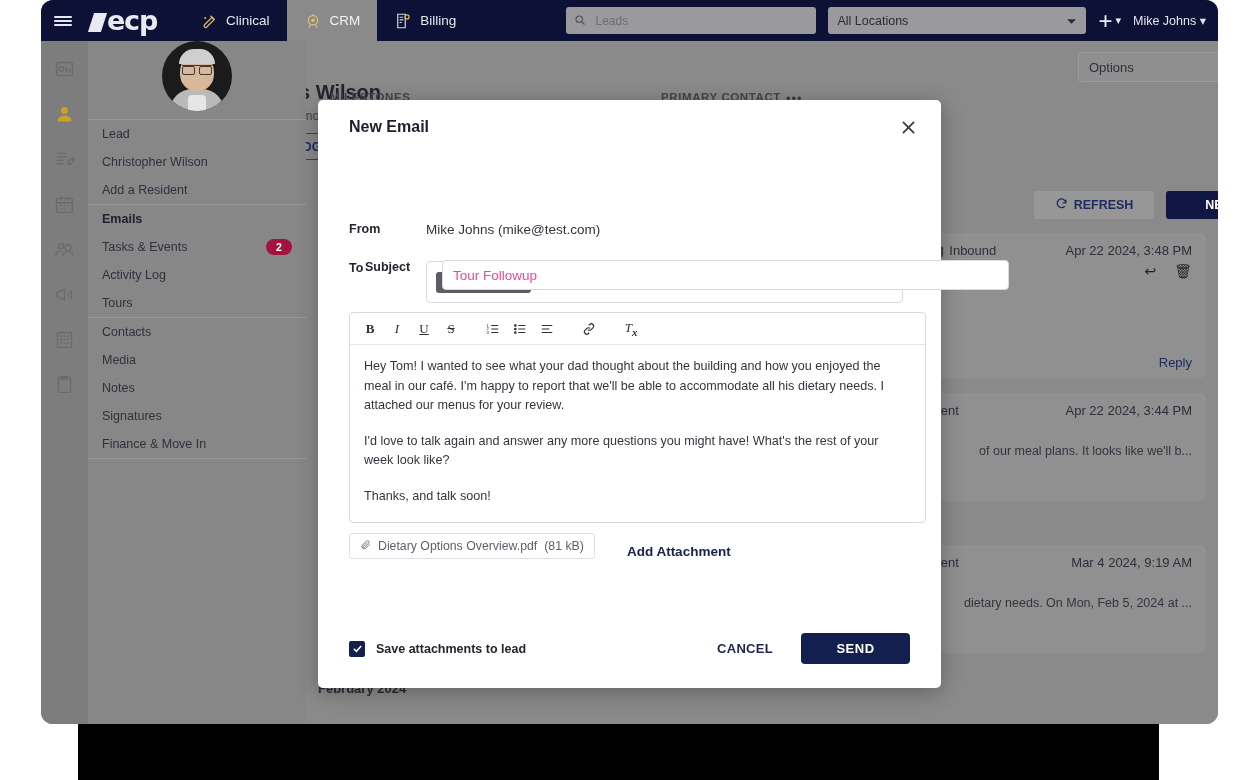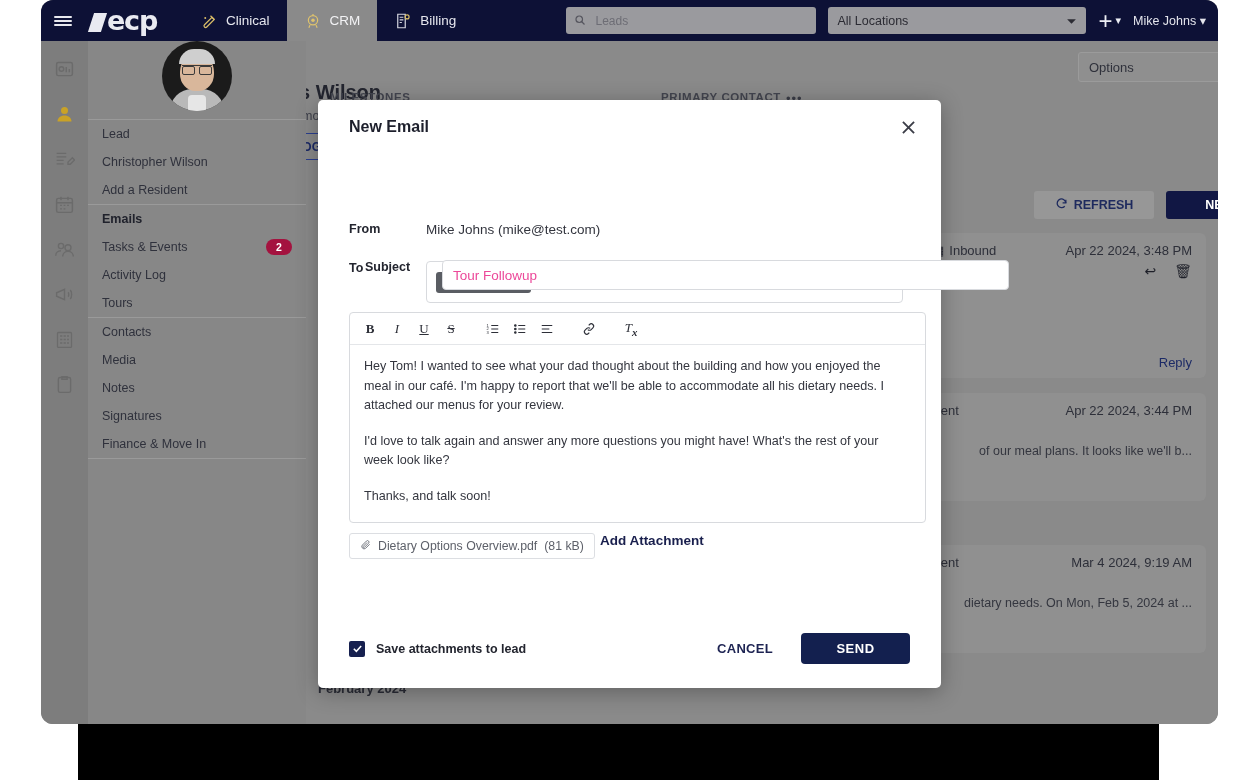--- a/index.html
+++ b/index.html
@@ -111,21 +111,21 @@
   .subjinput{width:567px;height:30px;border:1px solid #d8dade;border-radius:4px;padding:0 10px;box-sizing:border-box;font-size:13.5px;color:#ec4899;outline:none;font-family:"Liberation Sans",sans-serif;background:#fff;}
 
   .editor{position:absolute;left:31px;top:212px;width:577px;height:211px;border:1px solid #d8dade;border-radius:4px;box-sizing:border-box;background:#fff;}
   .etoolbar{height:31px;border-bottom:1px solid #e4e6e9;display:flex;align-items:center;gap:3px;padding-left:8px;}
   .tbtn{width:24px;height:24px;display:flex;align-items:center;justify-content:center;color:#2d2f38;font-size:13px;cursor:pointer;border-radius:3px;}
   .tsep{width:12px;}
   .ebody{padding:12px 14px;font-size:12.6px;line-height:1.55;color:#34363f;}
   .ebody p{margin:0 0 16px 0;}
   .ebody p:last-child{margin-bottom:1px;}
 
-  .attach-row{position:absolute;left:31px;top:433px;display:flex;align-items:flex-start;gap:5px;}
+  .attach-row{position:absolute;left:31px;top:433px;display:flex;align-items:flex-end;gap:32px;}
   .attach-chip{height:24px;border:1px solid #dcdee2;border-radius:3px;display:flex;align-items:center;gap:7px;padding:0 10px;font-size:12.3px;color:#5e616a;background:#fff;}
   .add-attach{font-size:13.5px;font-weight:bold;color:#191f4d;cursor:pointer;}
 
   .footer{position:absolute;left:0;bottom:24px;width:623px;display:flex;align-items:center;padding:0 31px;box-sizing:border-box;}
   .chk{width:16px;height:16px;background:#16204f;border-radius:2px;display:flex;align-items:center;justify-content:center;cursor:pointer;}
   .chk svg{width:11px;height:11px;}
   .chk-label{margin-left:11px;font-size:12.5px;font-weight:bold;color:#23252f;}
   .btn-cancel{margin-left:auto;margin-right:28px;font-size:13px;font-weight:bold;color:#1d2352;cursor:pointer;letter-spacing:.3px;}
   .btn-send{width:109px;height:31px;background:#13204f;border-radius:4px;color:#fff;font-size:13px;font-weight:bold;letter-spacing:.5px;display:flex;align-items:center;justify-content:center;cursor:pointer;}
 </style>

